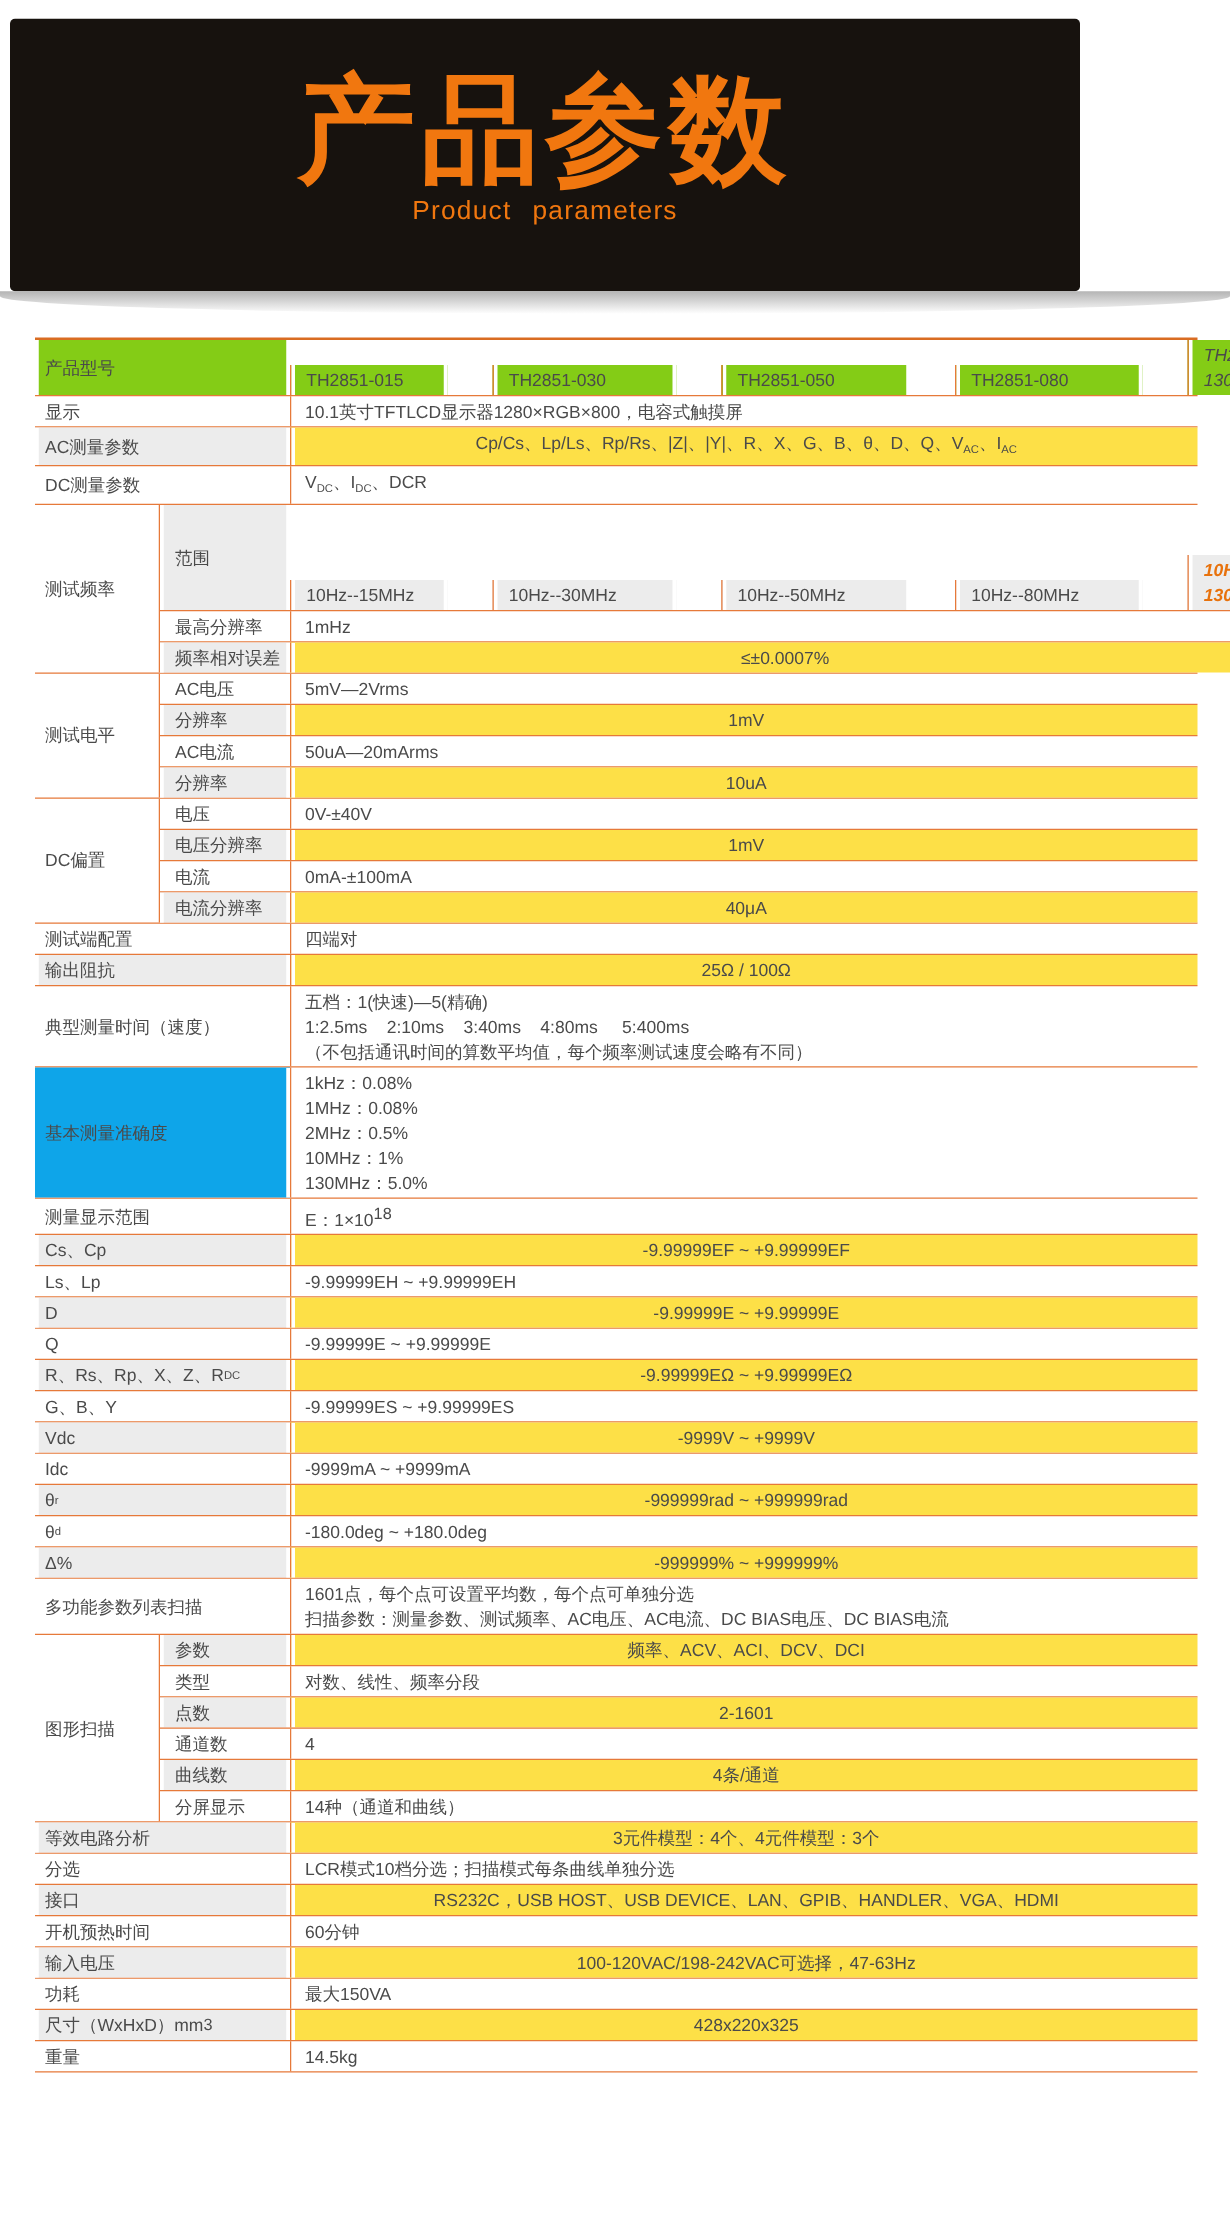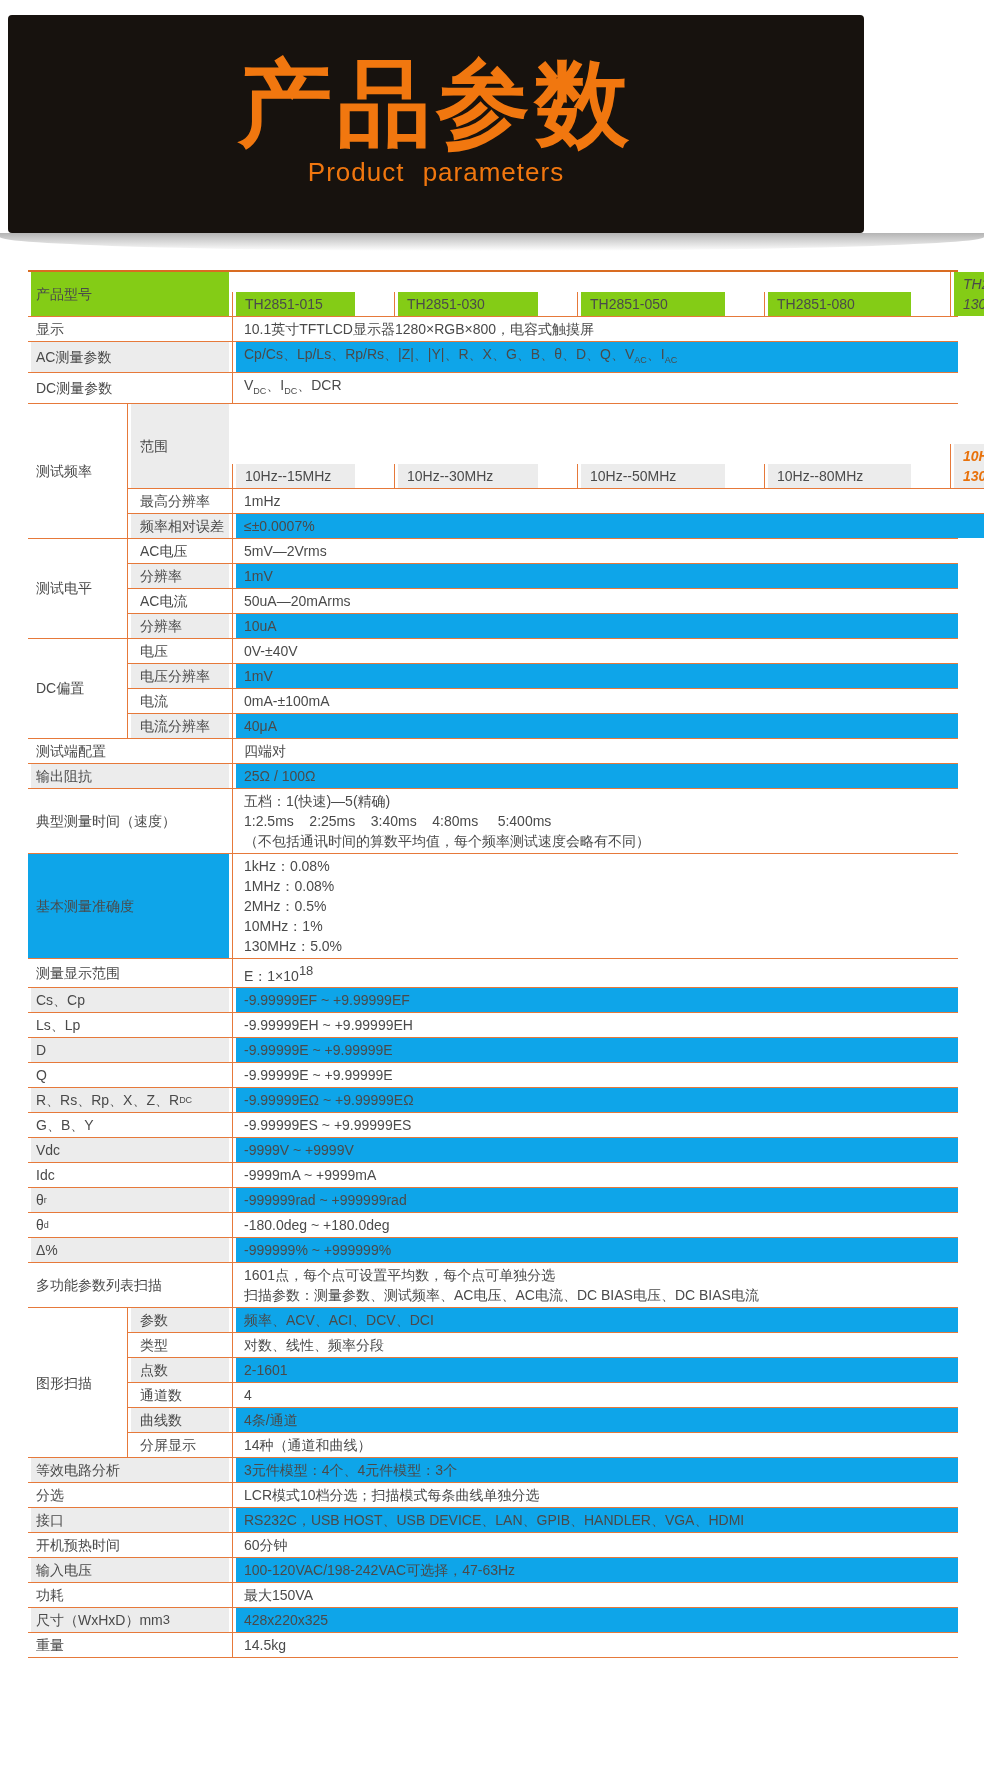--- a/index.html
+++ b/index.html
@@ -3,21 +3,21 @@
 <meta charset="utf-8">
 <style>
   html,body{margin:0;padding:0;}
   body{width:984px;height:1791px;background:#fff;position:relative;overflow:hidden;
        font-family:"Liberation Sans","DejaVu Sans",sans-serif;color:#4a4a4a;}
   
   .banner{position:absolute;left:8px;top:15px;width:856px;height:218px;background:#17120e;
           border-radius:4px;text-align:center;}
   .banner .cn{font-size:94px;font-weight:700;color:#f1770f;letter-spacing:5px;line-height:1;
               margin-top:42px;}
-  .banner .en{font-size:26px;color:#f1770f;margin-top:6px;letter-spacing:1px;word-spacing:10px;}
+  .banner .en{font-size:21px;color:#f1770f;margin-top:6px;letter-spacing:1px;word-spacing:10px;}
   .banner-shadow{position:absolute;left:0;top:233px;width:984px;height:18px;
           background:linear-gradient(to bottom,#b4b4b4,rgba(255,255,255,0));
           border-radius:0 0 50% 50%/0 0 14px 14px;}
   
   .spec{position:absolute;left:28px;top:270px;width:930px;
         border-top:2px solid #d96c22;border-bottom:1px solid #e6793a;font-size:14px;}
   .spec *{box-sizing:border-box;}
   .trow{display:flex;align-items:stretch;}
   .trow + .trow{border-top:1px solid #e6793a;}
   .label{flex:0 0 204px;padding:2px 6px 2px 8px;display:flex;align-items:center;line-height:20px;}
@@ -33,21 +33,21 @@
   .gcell{flex:0 0 99px;display:flex;align-items:center;padding:2px 4px 2px 8px;line-height:20px;}
   .gbody{flex:1;border-left:1px solid #e6793a;display:flex;flex-direction:column;}
   .srow{display:flex;align-items:stretch;}
   .srow + .srow{border-top:1px solid #e6793a;}
   .slabel{flex:0 0 104px;padding:2px 4px 2px 12px;display:flex;align-items:center;line-height:20px;}
   
   .peach > .label,.peach .cell{background:#84cc16;
         box-shadow:inset 3px 0 0 #fff,inset -3px 0 0 #fff;}
   .shade > .label,.shade > .slabel,.shade .cols .cell{background:#ececec;
         box-shadow:inset 3px 0 0 #fff,inset -3px 0 0 #fff;}
-  .shade > .valwrap{background:#0ea5e9;box-shadow:inset 3px 0 0 #fff;}
+  .shade > .valwrap{background:#fde047;box-shadow:inset 3px 0 0 #fff;align-items:center;}
   .lshade > .label{background:#0ea5e9;box-shadow:inset -3px 0 0 #fff;}
   .hl{color:#e8720c;font-weight:700;margin-top:40px;}
   sub{font-size:9px;} sup{font-size:13px;text-align:center;}
 </style>
 </head>
 <body>
 
 <div class="banner">
   <div class="cn">产品参数</div>
   <div class="en">Product parameters</div>
@@ -177,21 +177,21 @@
     <div class="trow shade">
       <div class="label">输出阻抗</div>
       <div class="valwrap">
         <div class="line">25Ω / 100Ω</div>
       </div>
     </div>
     <div class="trow">
       <div class="label">典型测量时间（速度）</div>
       <div class="valwrap">
         <div class="line">五档：1(快速)—5(精确)</div>
-        <div class="line">1:2.5ms    2:25ms    3:40ms    4:80ms     5:400ms</div>
+        <div class="line">1:2.5ms    2:10ms    3:40ms    4:80ms     5:400ms</div>
         <div class="line">（不包括通讯时间的算数平均值，每个频率测试速度会略有不同）</div>
       </div>
     </div>
     <div class="trow lshade">
       <div class="label">基本测量准确度</div>
       <div class="valwrap">
         <div class="line">1kHz：0.08%</div>
         <div class="line">1MHz：0.08%</div>
         <div class="line">2MHz：0.5%</div>
         <div class="line">10MHz：1%</div>

